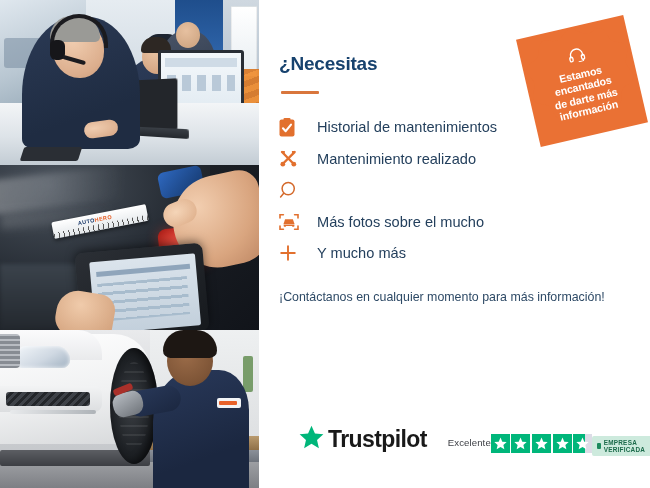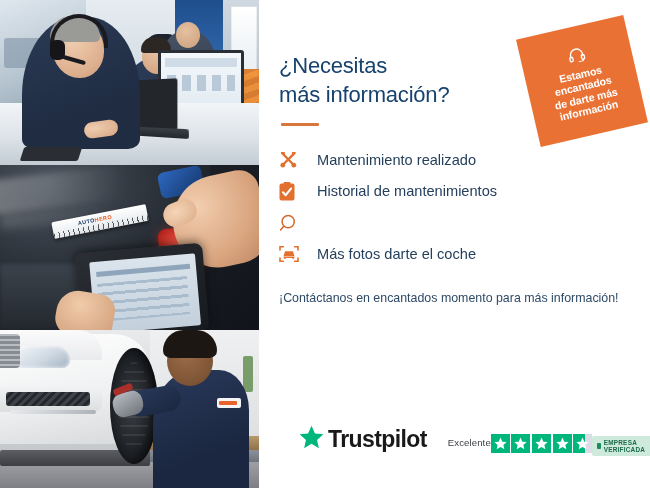--- a/index.html
+++ b/index.html
@@ -395,22 +395,22 @@
 
   
   .content {
     position: relative;
     flex: 1 1 auto;
     padding: 52px 24px 0 20px;
     background: #ffffff;
   }
 
   .headline {
-    font-size: 22px;
-    font-weight: normal;
+    font-size: 19px;
+    font-weight: bold;
     line-height: 1.30;
     color: #17426e;
     letter-spacing: -0.2px;
     max-width: 230px;
   }
 
   .divider {
     width: 38px;
     height: 3px;
     background: #d9763c;
@@ -629,84 +629,94 @@
       <div class="p3-glove"></div>
       <div class="p3-tool"></div>
     </div>
 
   </div>
 
   <div class="content">
 
     <h1 class="headline">
       <span>¿Necesitas</span><br>
-      <span>más información?</span>
     </h1>
 
     <div class="divider"></div>
 
     <ul class="feature-list">
+
+      <li class="feature-item">
+        <span class="feature-icon">
+          <svg width="16" height="19" viewBox="0 0 16 19">
+            <rect x="0.5" y="1.5" width="15" height="17" rx="2" fill="#e2702e"></rect>
+            <rect x="4.5" y="0" width="7" height="3.6" rx="1.1" fill="#e2702e"></rect>
+            <path d="M4 10.3 L6.7 13.2 L12 6.6" stroke="#ffffff" stroke-width="2.1" fill="none" stroke-linecap="round" stroke-linejoin="round"></path>
+          </svg>
+        </span>
+        <span class="feature-label">Historial de mantenimientos</span>
+      </li>
 
       <li class="feature-item">
         <span class="feature-icon">
           <svg width="19" height="19" viewBox="0 0 20 20">
             <g stroke="#e2702e" stroke-width="2.5" stroke-linecap="round">
               <path d="M3.2 3.2 L15.5 15.8"></path>
               <path d="M16.4 3.2 L3.8 15.8"></path>
             </g>
             <path d="M2.2 2.2 L6.2 2.0 L6.0 6.0 Z" fill="#e2702e"></path>
             <path d="M17.6 2.2 L13.6 2.0 L13.8 6.0 Z" fill="#e2702e"></path>
             <circle cx="15.6" cy="16.0" r="2.5" fill="#e2702e"></circle>
             <circle cx="4.0" cy="16.0" r="2.5" fill="#e2702e"></circle>
           </svg>
         </span>
         <span class="feature-label">Mantenimiento realizado</span>
       </li>
 
       <li class="feature-item">
         <span class="feature-icon">
-          <svg width="16" height="19" viewBox="0 0 16 19">
-            <rect x="0.5" y="1.5" width="15" height="17" rx="2" fill="#e2702e"></rect>
-            <rect x="4.5" y="0" width="7" height="3.6" rx="1.1" fill="#e2702e"></rect>
-            <path d="M4 10.3 L6.7 13.2 L12 6.6" stroke="#ffffff" stroke-width="2.1" fill="none" stroke-linecap="round" stroke-linejoin="round"></path>
-          </svg>
-        </span>
-        <span class="feature-label">Historial de mantenimientos</span>
-      </li>
-
-      <li class="feature-item">
-        <span class="feature-icon">
           <svg width="18" height="18" viewBox="0 0 18 18">
             <circle cx="9.2" cy="7.6" r="6.1" fill="none" stroke="#d4692b" stroke-width="1.5"></circle>
             <path d="M4.7 12.3 L1.6 16.0" stroke="#d4692b" stroke-width="1.5" stroke-linecap="round"></path>
           </svg>
         </span>
       </li>
 
       <li class="feature-item">
         <span class="feature-icon">
           <svg width="20" height="18" viewBox="0 0 20 18">
             <g stroke="#e2702e" stroke-width="1.6" fill="none" stroke-linecap="round">
               <path d="M1 5 V1.8 H4.4"></path>
               <path d="M19 5 V1.8 H15.6"></path>
               <path d="M1 13 V16.2 H4.4"></path>
               <path d="M19 13 V16.2 H15.6"></path>
             </g>
             <path d="M4.6 11.4 h10.8 v1.7 a0.7 0.7 0 0 1 -0.7 0.7 h-1 a0.7 0.7 0 0 1 -0.7 -0.7 h-5.9 a0.7 0.7 0 0 1 -0.7 0.7 h-1 a0.7 0.7 0 0 1 -0.7 -0.7 z" fill="#e2702e"></path>
             <path d="M6.1 6.3 h7.8 l1.6 4.6 h-11 z" fill="#e2702e"></path>
           </svg>
         </span>
-        <span class="feature-label">Más fotos darte el coche</span>
+        <span class="feature-label">Más fotos sobre el mucho</span>
       </li>
 
+      <li class="feature-item">
+        <span class="feature-icon">
+          <svg width="18" height="18" viewBox="0 0 18 18">
+            <g stroke="#e2702e" stroke-width="1.9" stroke-linecap="round">
+              <path d="M9 2.2 V15.8"></path>
+              <path d="M2.2 9 H15.8"></path>
+            </g>
+          </svg>
+        </span>
+        <span class="feature-label">Y mucho más</span>
+      </li>
 
     </ul>
 
     <p class="contact-text">
-      <span>¡Contáctanos en encantados momento para más información!</span>
+      <span>¡Contáctanos en cualquier momento para más información!</span>
     </p>
 
     <div class="badge">
       <svg class="badge-shape" viewBox="0 0 110 110" preserveAspectRatio="none">
         <path fill="#ea7134" d="M55 2
           C61 2 64 9 70 10 C76 11 81 5 86 8 C91 11 89 18 93 22
           C97 26 104 25 106 31 C108 37 102 41 102 47
           C102 53 108 57 106 63 C104 69 97 68 93 72
           C89 76 91 83 86 86 C81 89 76 83 70 84
           C64 85 61 92 55 92 C49 92 46 85 40 84

